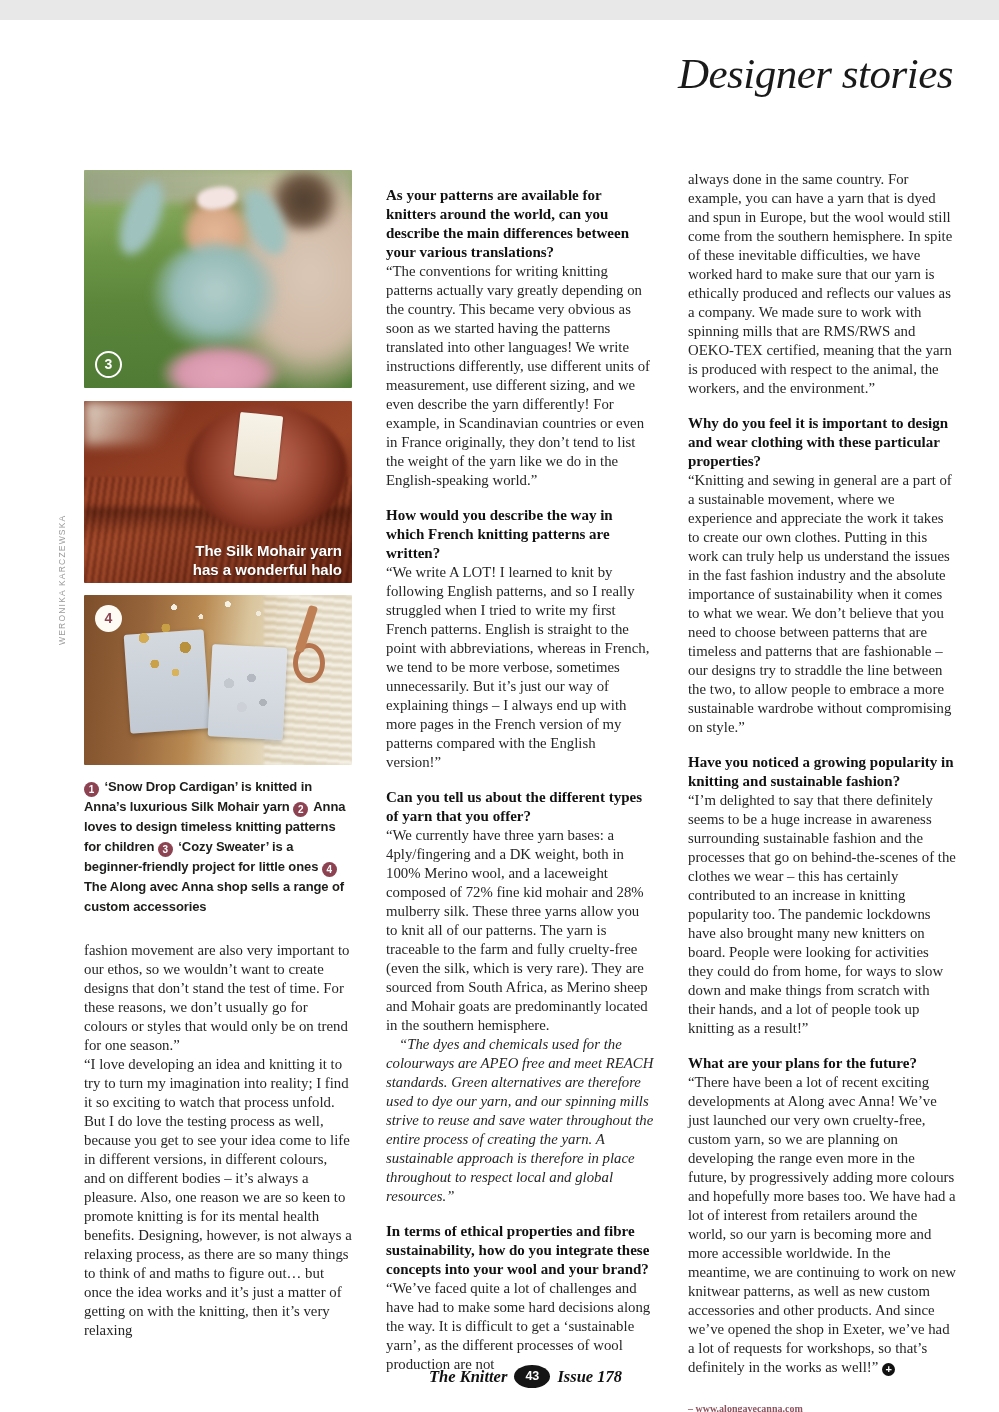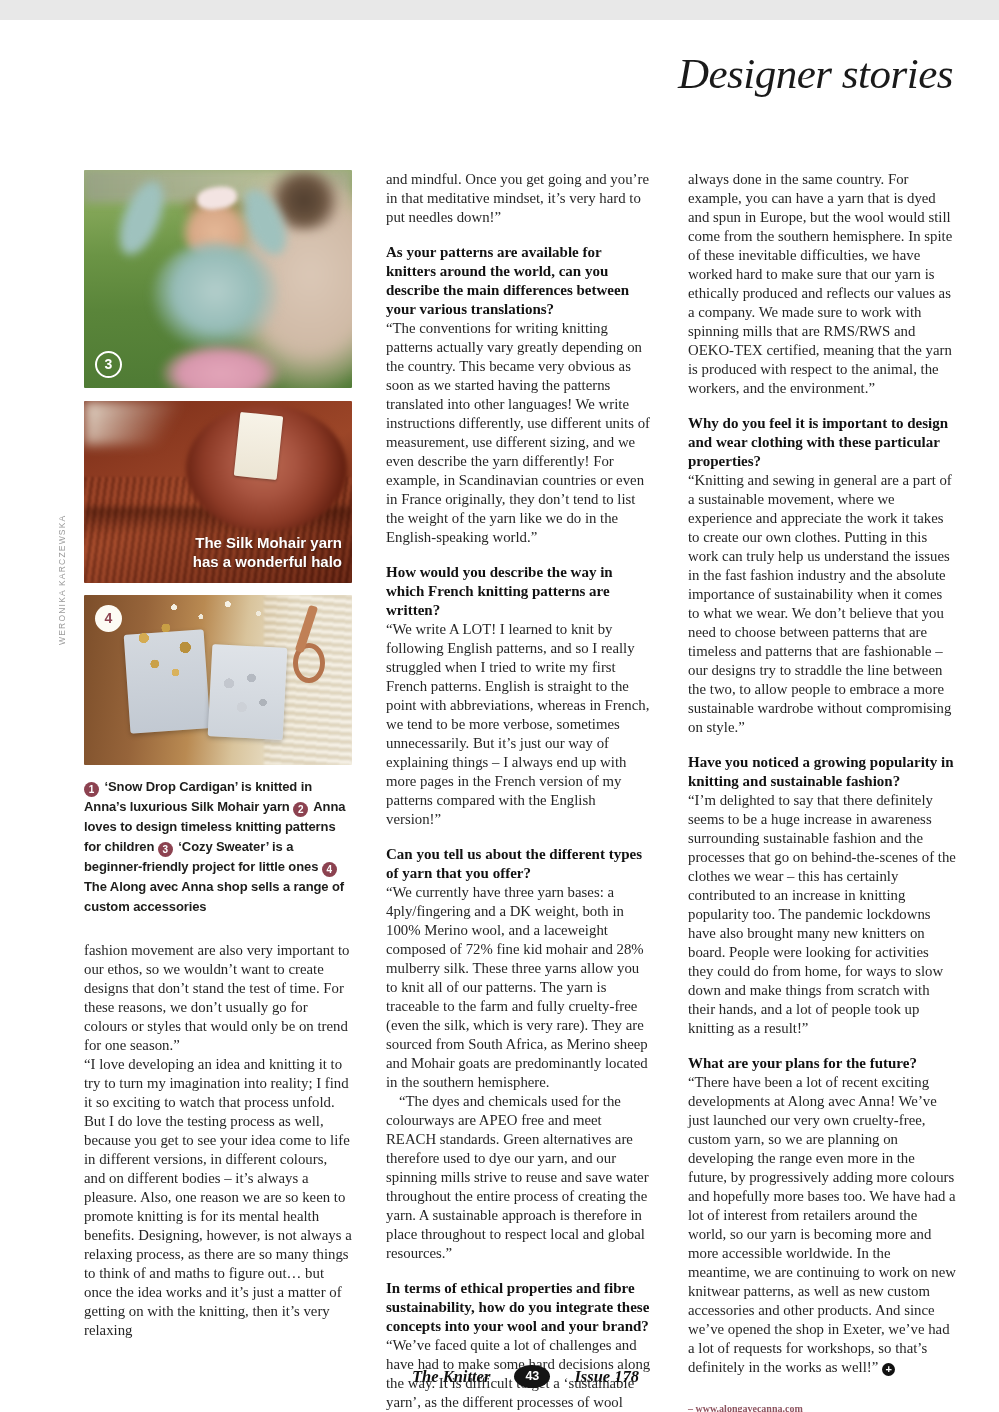--- a/index.html
+++ b/index.html
@@ -12,21 +12,21 @@
   
   .credit{position:absolute;left:57px;top:415px;height:290px;
           writing-mode:vertical-rl;transform:rotate(180deg);
           font:400 8.5px "Liberation Sans",sans-serif;color:#9a9a9a;
           letter-spacing:1.2px;text-align:center;}
   
   .content{position:absolute;left:84px;top:150px;width:872px;display:flex;gap:34px;}
   .col{flex:0 0 268px;width:268px;}
   .textblocks{font-size:14.8px;line-height:19px;color:#262626;}
   .bp{margin:0;}
-  .bp.ind{text-indent:13px;}
+  .bp.ind{text-indent:13px;font-style:italic;}
   .bh{font-weight:700;color:#121212;margin:16px 0 0;font-size:15px;line-height:19px;}
   .weblink{margin-top:22px;color:#8d525e;font-weight:700;font-size:10px;cursor:pointer;}
   .endmark{display:inline-block;width:13px;height:13px;border-radius:50%;background:#111;
            color:#fff;font:700 11px/13px "Liberation Sans",sans-serif;text-align:center;
            margin-left:4px;vertical-align:-1px;}
   
   .photo{position:relative;overflow:hidden;border-radius:1px;}
   .photo div{position:absolute;}
   .p1{height:218px;margin-bottom:13px;
       background:linear-gradient(178deg,#9fb27c 0%,#87a95b 14%,#6b9445 38%,#5a853a 62%,#4e7a34 100%);}
@@ -61,21 +61,21 @@
   .p2-ball{right:2%;top:2%;width:60%;height:70%;border-radius:50%;
       background:radial-gradient(circle at 48% 46%,#bd6b53 0%,#a85440 30%,#8c3a26 55%,#5f1d0e 78%,rgba(95,29,14,0) 90%);
       filter:blur(2px);}
   .p2-label{right:27%;top:7%;width:16%;height:35%;border-radius:2px;
       background:linear-gradient(#f7f3e8,#ece5d4);transform:rotate(6deg);
       box-shadow:0 1px 3px rgba(0,0,0,.35);}
   .p2-knit{left:0;right:0;bottom:0;height:58%;opacity:.55;filter:blur(1px);
       background:repeating-linear-gradient(98deg,rgba(61,16,6,.6) 0 3px,rgba(196,98,62,.4) 3px 7px);}
   .p2-fold{left:0;right:0;bottom:27%;height:15%;filter:blur(3px);
       background:linear-gradient(rgba(46,12,4,.55),rgba(46,12,4,0));}
-  .p2-cap{right:10px;bottom:12px;text-align:right;color:#fff;
+  .p2-cap{right:10px;bottom:4px;text-align:right;color:#fff;
       font:700 15px/19px "Liberation Sans",sans-serif;text-shadow:0 1px 2px rgba(0,0,0,.45);}
   .p3{height:170px;margin-bottom:12px;
       background:linear-gradient(97deg,#7c4e2a 0%,#96643a 22%,#b98a52 42%,#d9c49c 58%,#e9e0c9 74%,#eee7d6 100%);}
   .p3-knit{right:0;top:0;bottom:0;width:33%;opacity:.75;filter:blur(1px);
       background:repeating-linear-gradient(5deg,rgba(255,255,255,.55) 0 4px,rgba(196,180,150,.45) 4px 8px);}
   .p3-flowers{left:26%;top:0;width:50%;height:18%;
       background-image:radial-gradient(circle 5px at 15% 40%,#f3efe2 60%,rgba(0,0,0,0) 62%),
         radial-gradient(circle 4px at 35% 70%,#efe9da 60%,rgba(0,0,0,0) 62%),
         radial-gradient(circle 5px at 55% 30%,#f6f2e6 60%,rgba(0,0,0,0) 62%),
         radial-gradient(circle 4px at 78% 60%,#f0ebdc 60%,rgba(0,0,0,0) 62%);}
@@ -107,21 +107,21 @@
          line-height:23px;}
   .badge-solid{left:11px;top:10px;background:#fdfbf4;color:#8c4250;}
   
   .img-caption{margin:10px 0 24px;font:700 13px/20px "Liberation Sans",sans-serif;
          letter-spacing:-0.1px;color:#1d1d1b;}
   .cnum{display:inline-block;width:15px;height:15px;border-radius:50%;background:#8c4250;
          color:#fff;font:700 10px/15px "Liberation Sans",sans-serif;text-align:center;
          vertical-align:-2px;margin-right:2px;}
   
   .footer{position:absolute;left:8px;right:0;top:1345px;display:flex;justify-content:center;
-          align-items:center;gap:24px;font:italic 700 16.5px "Liberation Serif",serif;color:#111;padding-left:44px;}
+          align-items:center;gap:7px;font:italic 700 16.5px "Liberation Serif",serif;color:#111;padding-left:44px;}
   .pgnum{width:36px;height:23px;border-radius:50%;background:#151515;color:#fff;
          font:700 12.5px/23px "Liberation Sans",sans-serif;font-style:normal;text-align:center;}
 </style>
 </head>
 <body>
 
 <div class="page">
 
   <div class="title">Designer stories</div>
 
@@ -171,21 +171,20 @@
       <div class="img-caption"><span class="cnum">1</span> ‘Snow Drop Cardigan’ is knitted in Anna’s luxurious Silk Mohair yarn <span class="cnum">2</span> Anna loves to design timeless knitting patterns for children <span class="cnum">3</span> ‘Cozy Sweater’ is a beginner-friendly project for little ones <span class="cnum">4</span> The Along avec Anna shop sells a range of custom accessories</div>
 
       <div class="textblocks">
           <p class="bp">fashion movement are also very important to our ethos, so we wouldn’t want to create designs that don’t stand the test of time. For these reasons, we don’t usually go for colours or styles that would only be on trend for one season.”</p>
           <p class="bp">“I love developing an idea and knitting it to try to turn my imagination into reality; I find it so exciting to watch that process unfold. But I do love the testing process as well, because you get to see your idea come to life in different versions, in different colours, and on different bodies – it’s always a pleasure. Also, one reason we are so keen to promote knitting is for its mental health benefits. Designing, however, is not always a relaxing process, as there are so many things to think of and maths to figure out… but once the idea works and it’s just a matter of getting on with the knitting, then it’s very relaxing</p>
         </div>
     </div>
 
     <div class="col">
       <div class="textblocks">
-          <p class="bp">and mindful. Once you get going and you’re in that meditative mindset, it’s very hard to put needles down!”</p>
           <div class="bh">As your patterns are available for knitters around the world, can you describe the main differences between your various translations?</div>
           <p class="bp">“The conventions for writing knitting patterns actually vary greatly depending on the country. This became very obvious as soon as we started having the patterns translated into other languages! We write instructions differently, use different units of measurement, use different sizing, and we even describe the yarn differently! For example, in Scandinavian countries or even in France originally, they don’t tend to list the weight of the yarn like we do in the English-speaking world.”</p>
           <div class="bh">How would you describe the way in which French knitting patterns are written?</div>
           <p class="bp">“We write A LOT! I learned to knit by following English patterns, and so I really struggled when I tried to write my first French patterns. English is straight to the point with abbreviations, whereas in French, we tend to be more verbose, sometimes unnecessarily. But it’s just our way of explaining things – I always end up with more pages in the French version of my patterns compared with the English version!”</p>
           <div class="bh">Can you tell us about the different types of yarn that you offer?</div>
           <p class="bp">“We currently have three yarn bases: a 4ply/fingering and a DK weight, both in 100% Merino wool, and a laceweight composed of 72% fine kid mohair and 28% mulberry silk. These three yarns allow you to knit all of our patterns. The yarn is traceable to the farm and fully cruelty-free (even the silk, which is very rare). They are sourced from South Africa, as Merino sheep and Mohair goats are predominantly located in the southern hemisphere.</p>
           <p class="bp ind">“The dyes and chemicals used for the colourways are APEO free and meet REACH standards. Green alternatives are therefore used to dye our yarn, and our spinning mills strive to reuse and save water throughout the entire process of creating the yarn. A sustainable approach is therefore in place throughout to respect local and global resources.”</p>
           <div class="bh">In terms of ethical properties and fibre sustainability, how do you integrate these concepts into your wool and your brand?</div>
           <p class="bp">“We’ve faced quite a lot of challenges and have had to make some hard decisions along the way. It is difficult to get a ‘sustainable yarn’, as the different processes of wool production are not</p>
         </div>

